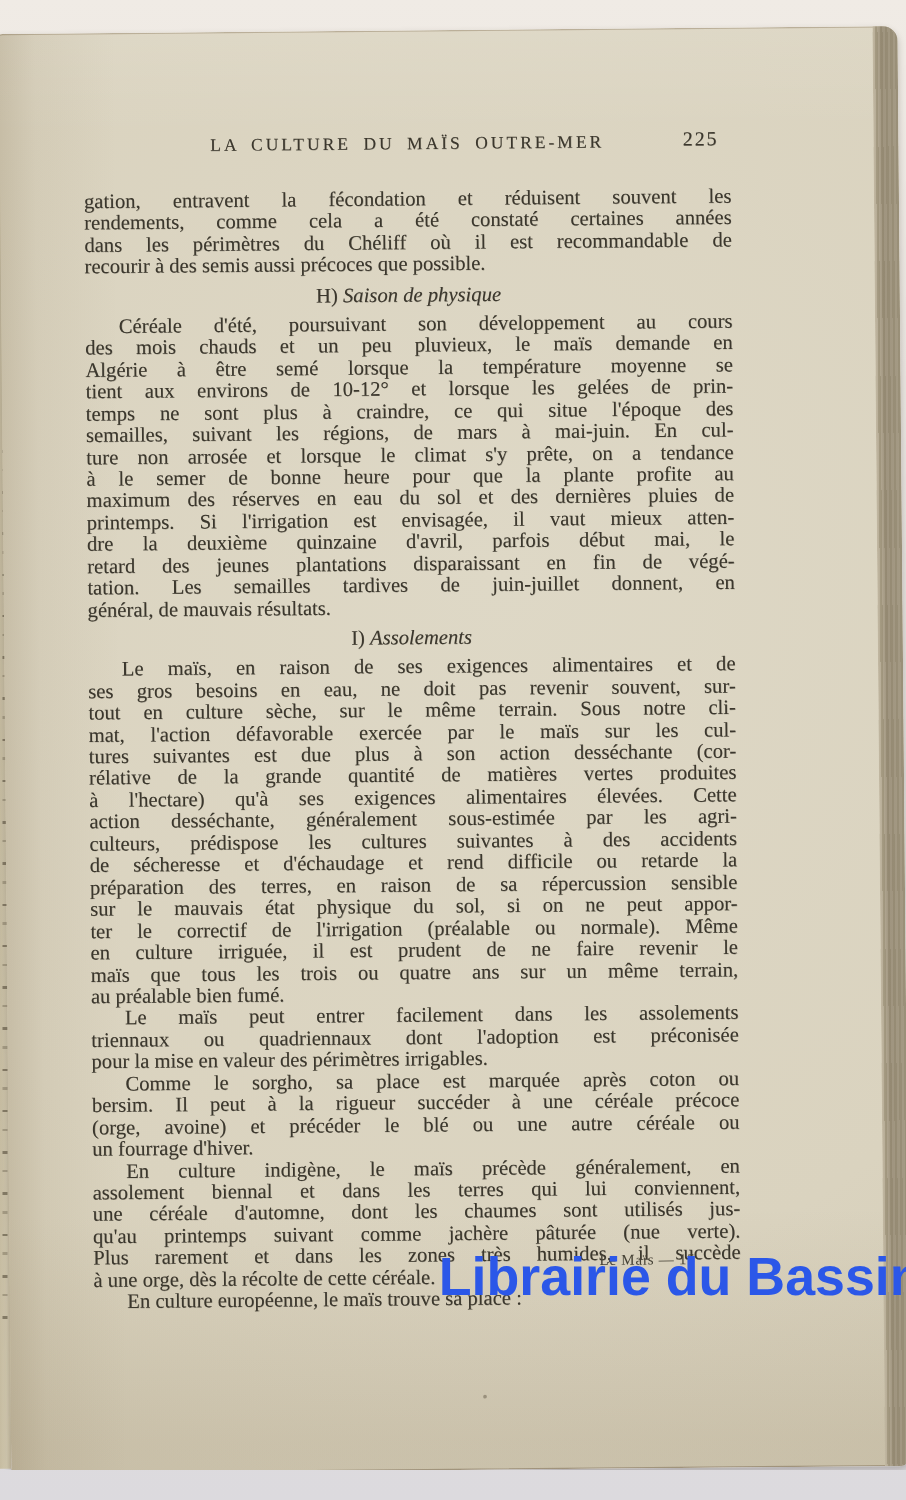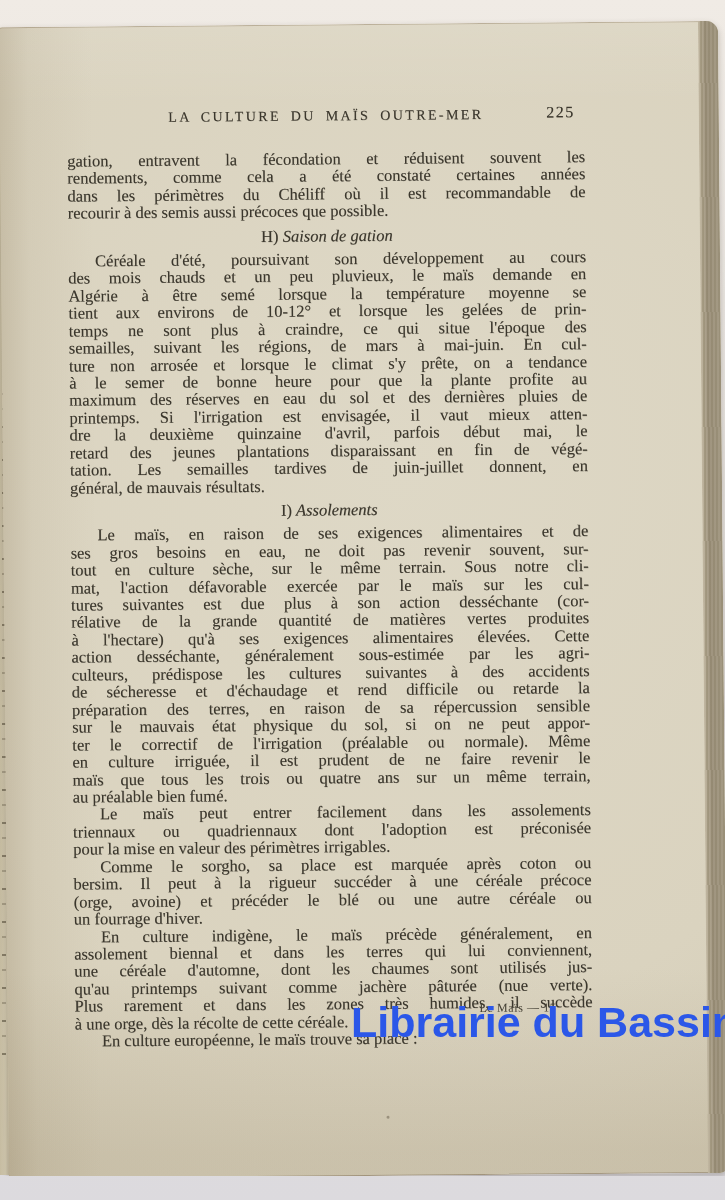--- a/index.html
+++ b/index.html
@@ -89,21 +89,21 @@
     <div class="content">
       <div class="page-header">
         <div class="running-title">LA CULTURE DU MAÏS OUTRE-MER</div>
         <div class="page-number">225</div>
       </div>
       <div class="page-body">
           <div class="line">gation, entravent la fécondation et réduisent souvent les</div>
           <div class="line">rendements, comme cela a été constaté certaines années</div>
           <div class="line">dans les périmètres du Chéliff où il est recommandable de</div>
           <div class="line last">recourir à des semis aussi précoces que possible.</div>
-          <div class="heading"><span class="h-prefix">H)&nbsp;</span><span class="h-title">Saison de gation</span></div>
+          <div class="heading"><span class="h-prefix">H)&nbsp;</span><span class="h-title">Saison de physique</span></div>
           <div class="line indent">Céréale d'été, poursuivant son développement au cours</div>
           <div class="line">des mois chauds et un peu pluvieux, le maïs demande en</div>
           <div class="line">Algérie à être semé lorsque la température moyenne se</div>
           <div class="line">tient aux environs de 10-12° et lorsque les gelées de prin-</div>
           <div class="line">temps ne sont plus à craindre, ce qui situe l'époque des</div>
           <div class="line">semailles, suivant les régions, de mars à mai-juin. En cul-</div>
           <div class="line">ture non arrosée et lorsque le climat s'y prête, on a tendance</div>
           <div class="line">à le semer de bonne heure pour que la plante profite au</div>
           <div class="line">maximum des réserves en eau du sol et des dernières pluies de</div>
           <div class="line">printemps. Si l'irrigation est envisagée, il vaut mieux atten-</div>

